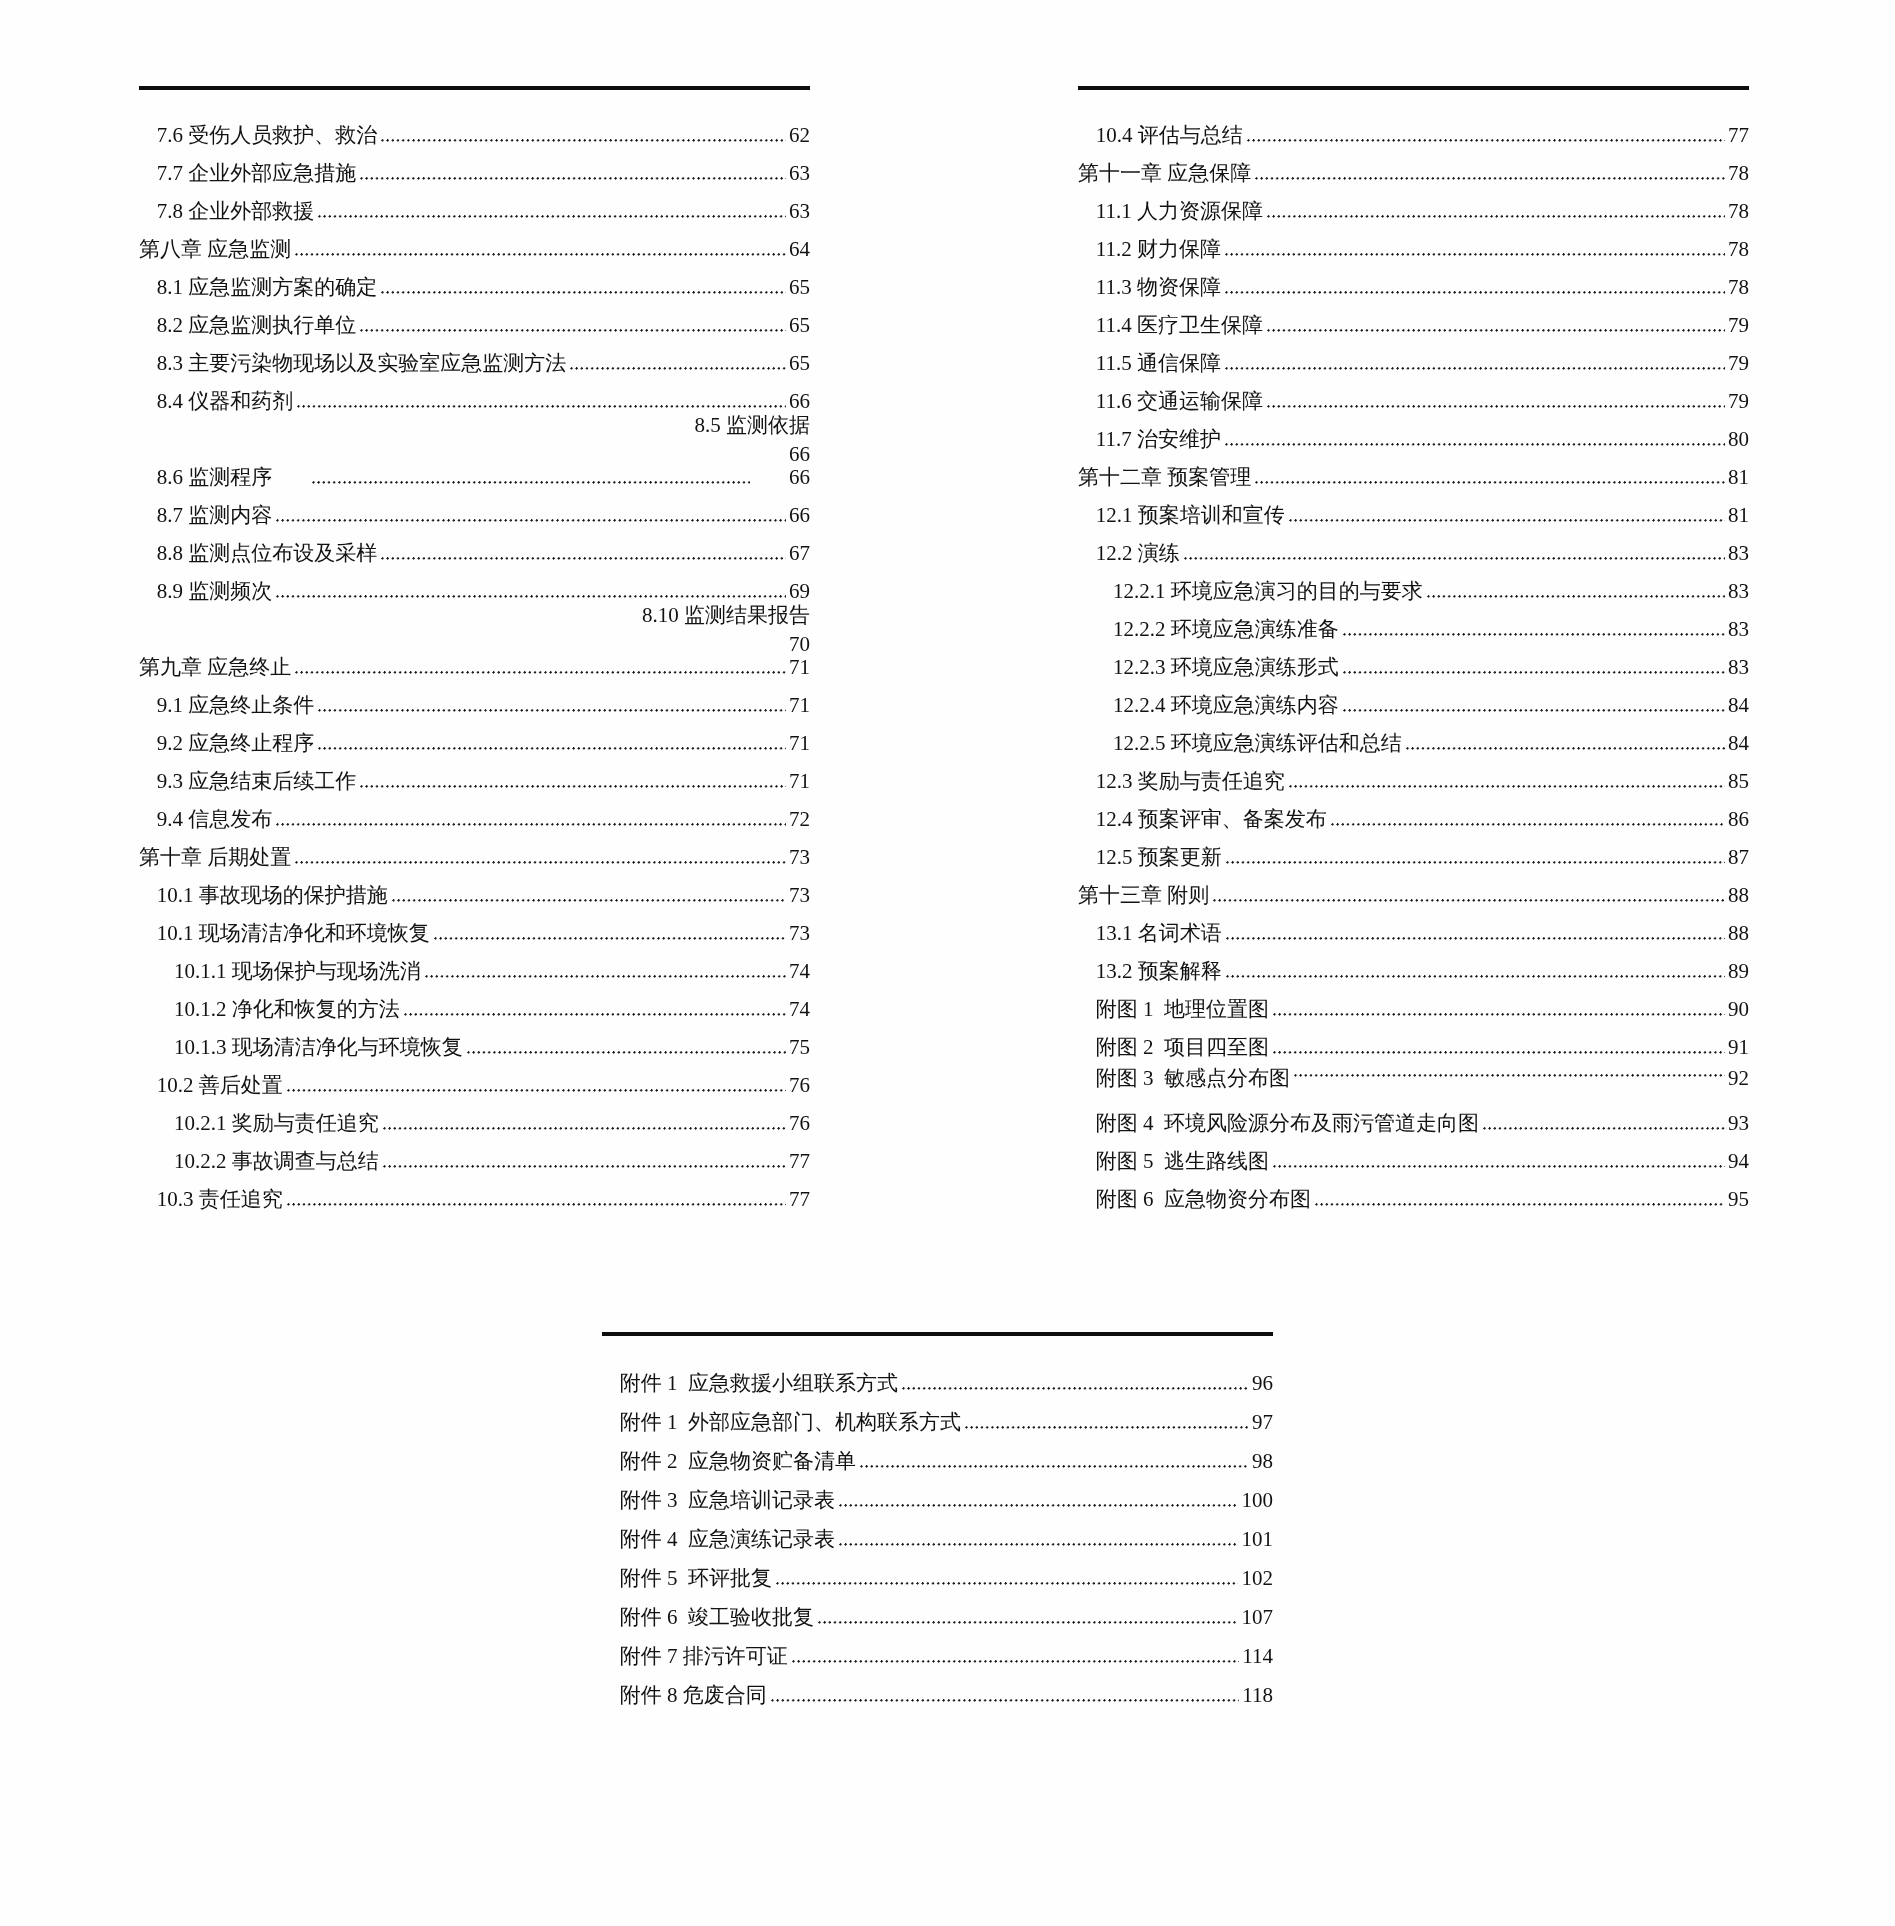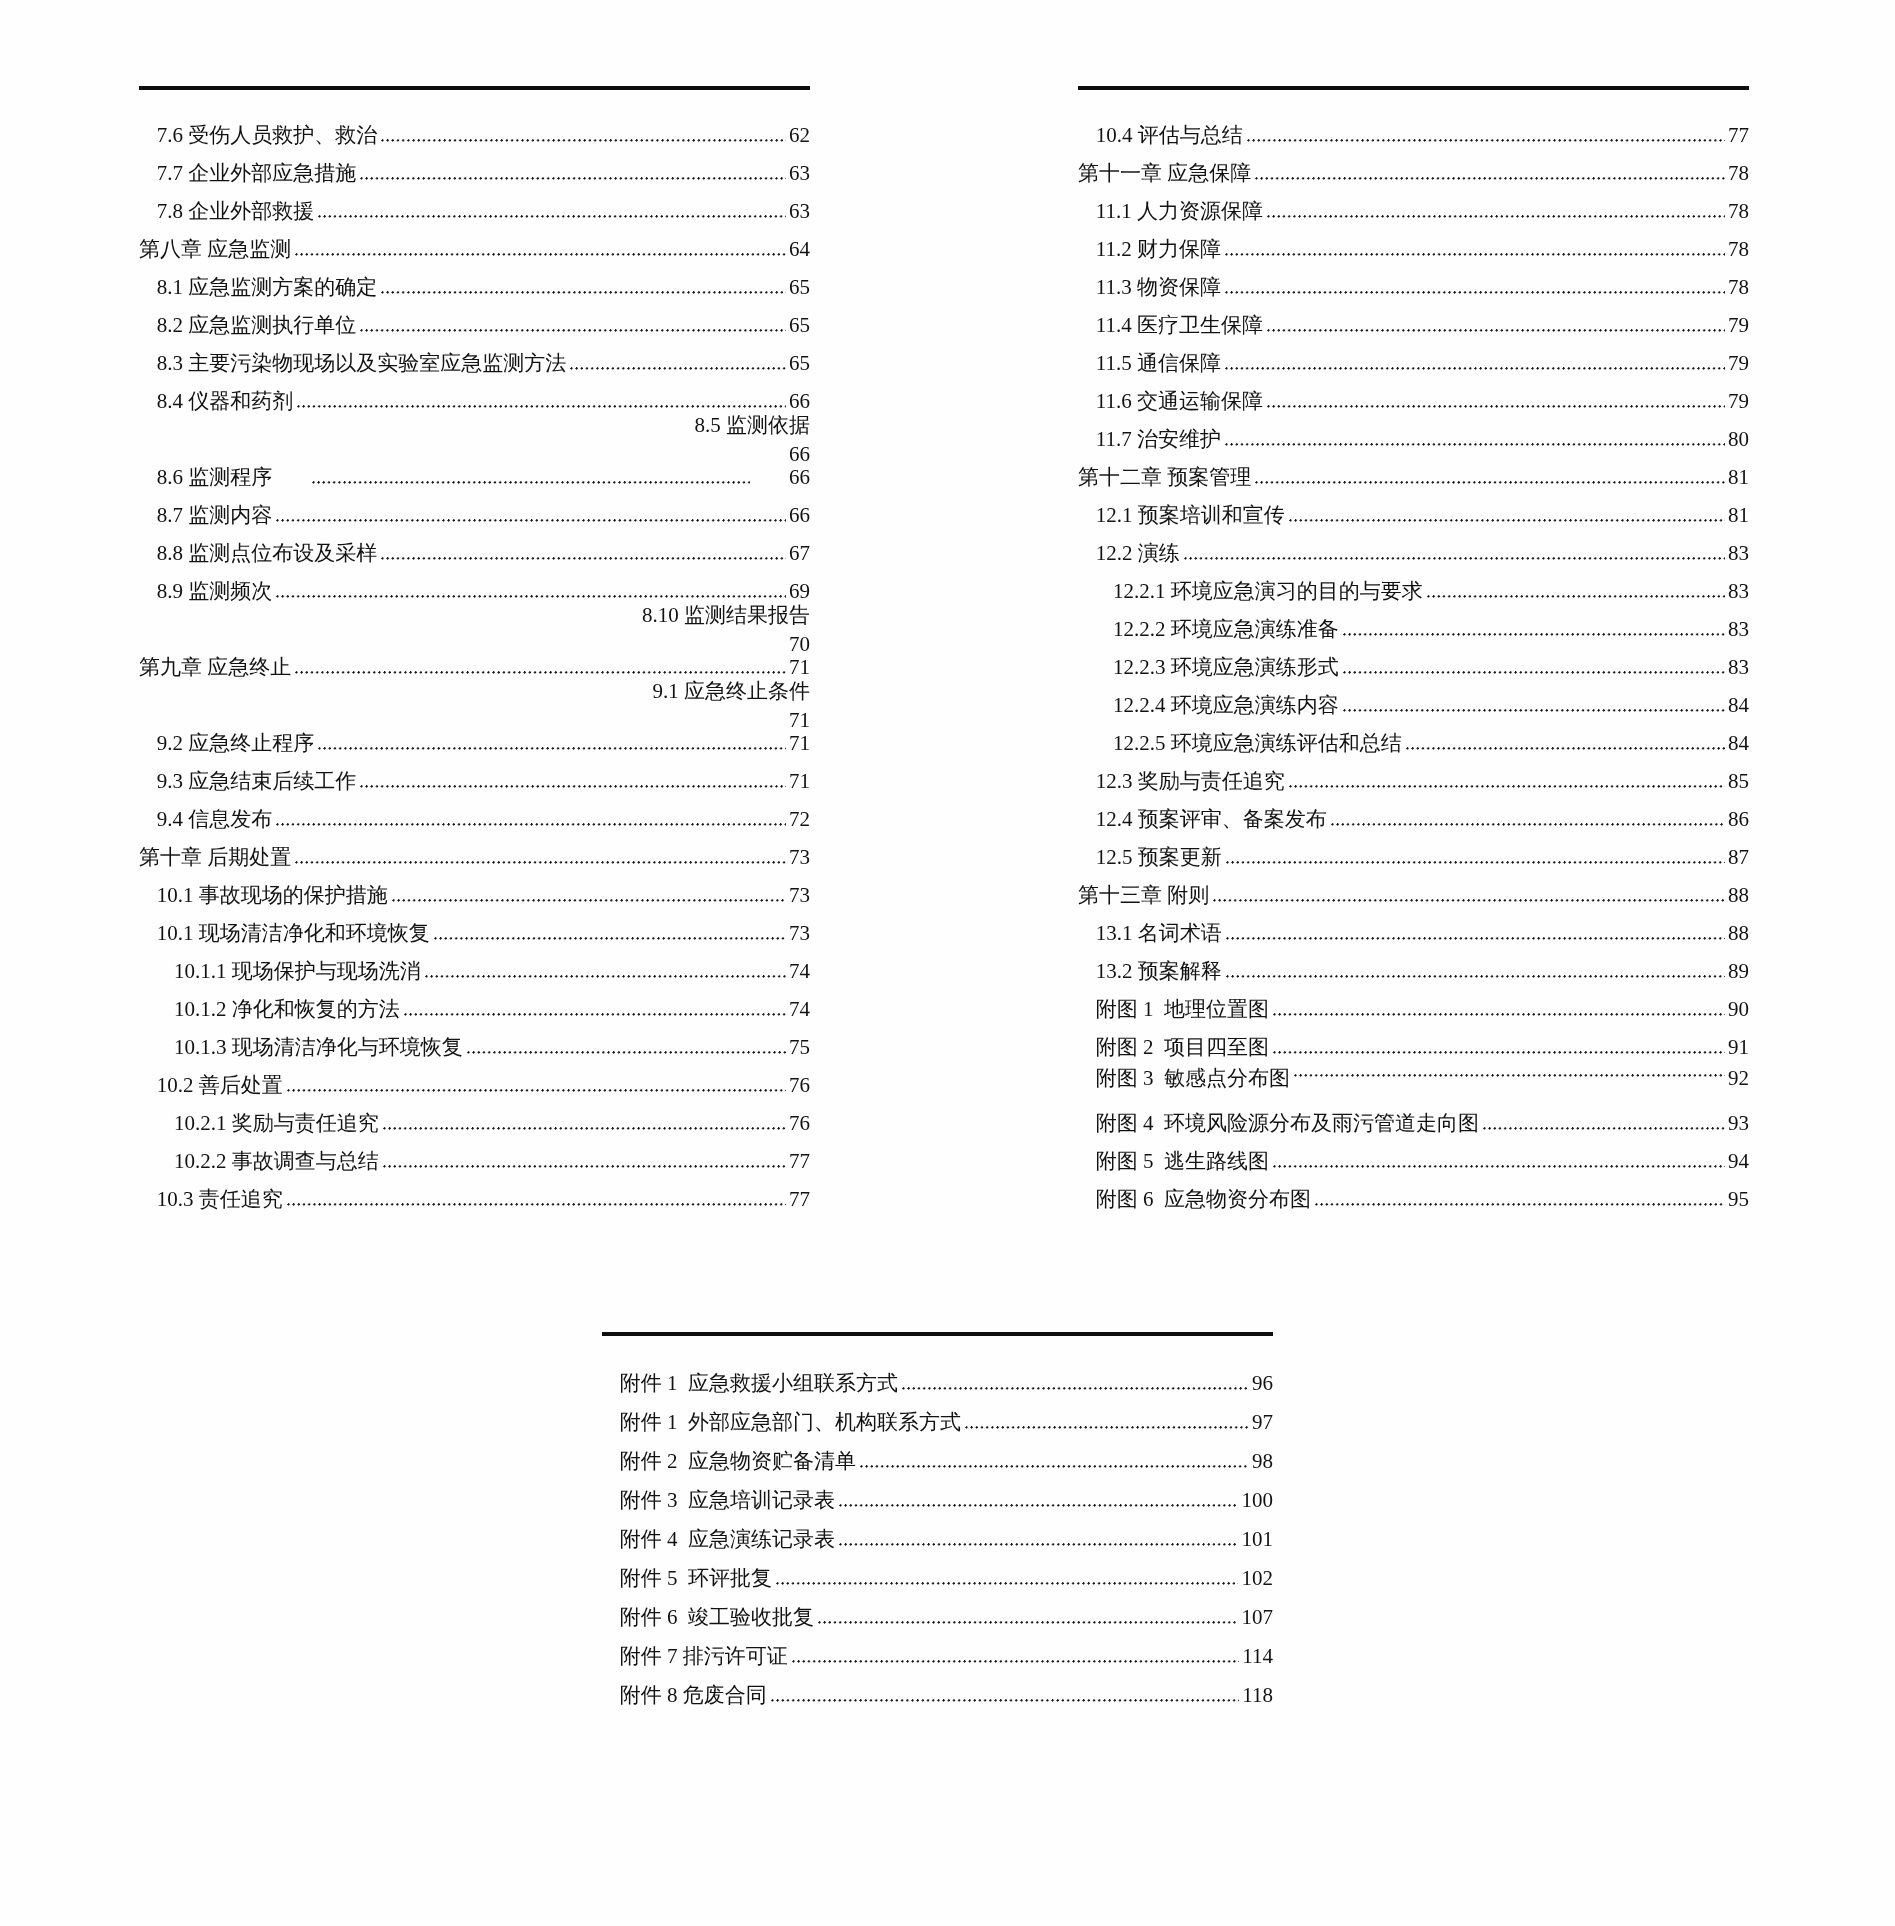--- a/index.html
+++ b/index.html
@@ -138,21 +138,21 @@
         <div class="toc-row" style="padding-left: 17.7px; flex-direction: column;">
           <span class="toc-label">8.10 监测结果报告</span>
           <span class="toc-leader"></span>
           <span class="toc-page-num">70</span>
         </div>
         <div class="toc-row" style="padding-left: 0px;">
           <span class="toc-label">第九章 应急终止</span>
           <span class="toc-leader"></span>
           <span class="toc-page-num">71</span>
         </div>
-        <div class="toc-row" style="padding-left: 17.7px; flex-direction: column;">
+        <div class="toc-row" style="padding-left: 17.7px;">
           <span class="toc-label">9.1 应急终止条件</span>
           <span class="toc-leader"></span>
           <span class="toc-page-num">71</span>
         </div>
         <div class="toc-row" style="padding-left: 17.7px;">
           <span class="toc-label">9.2 应急终止程序</span>
           <span class="toc-leader"></span>
           <span class="toc-page-num">71</span>
         </div>
         <div class="toc-row" style="padding-left: 17.7px;">

